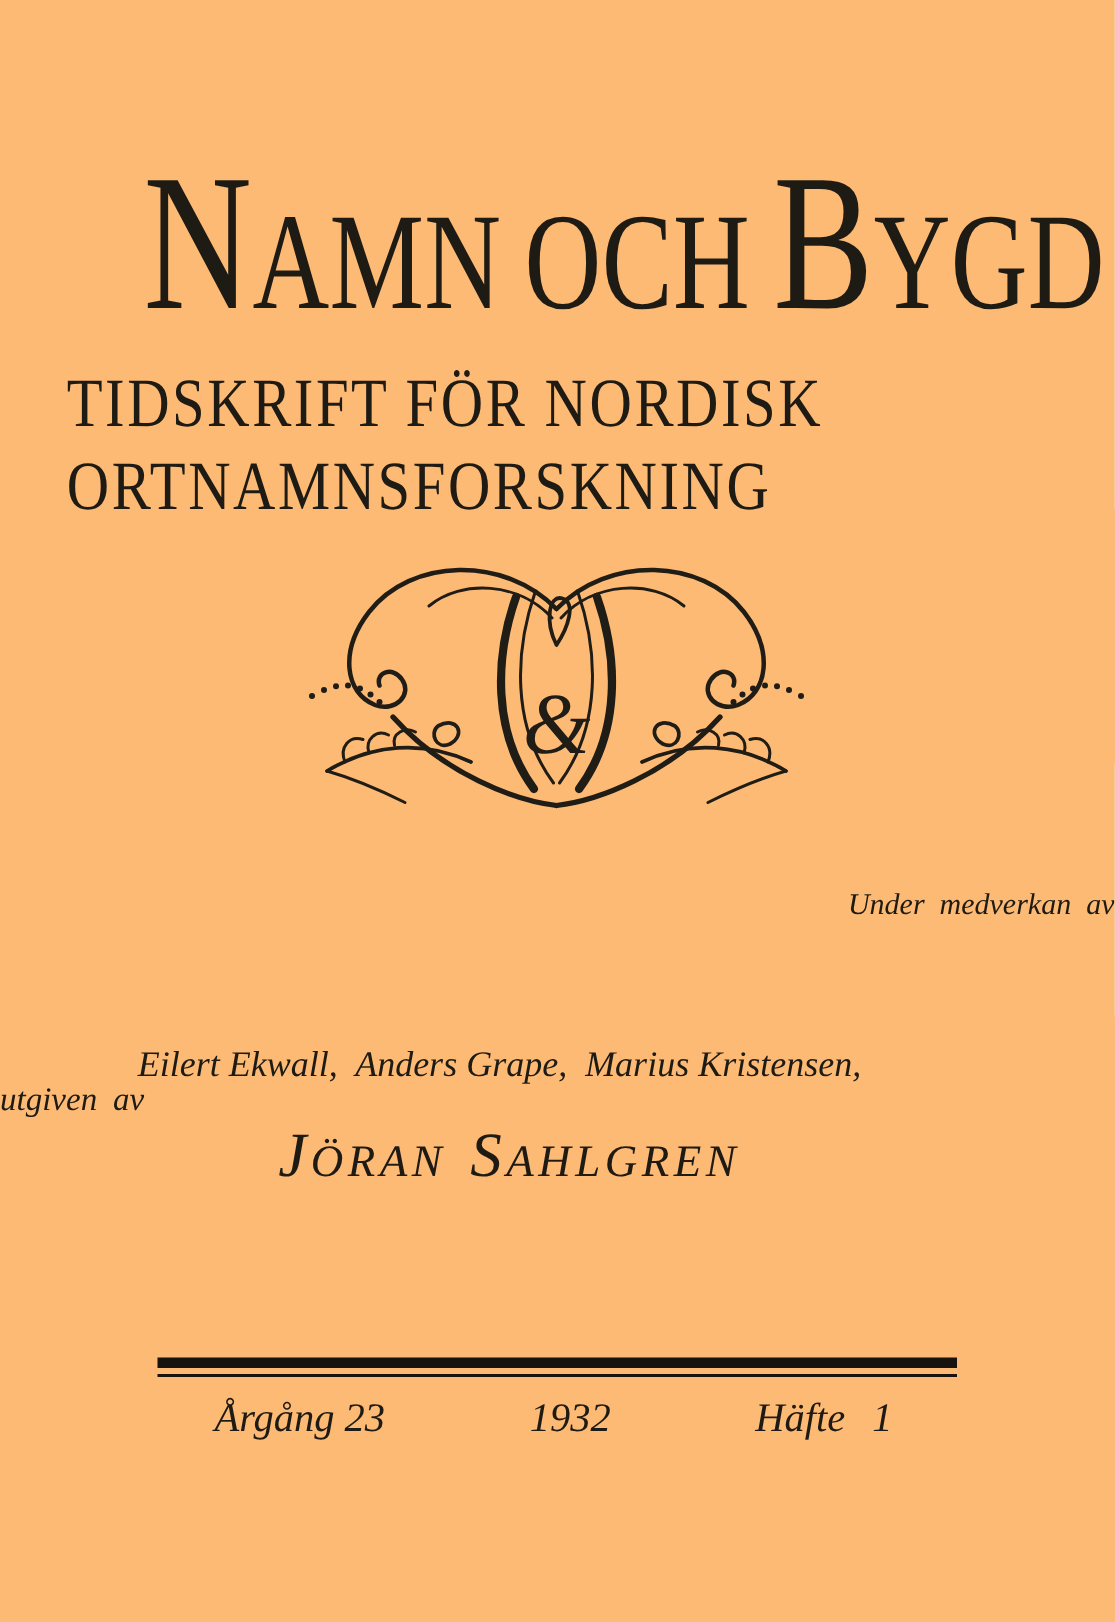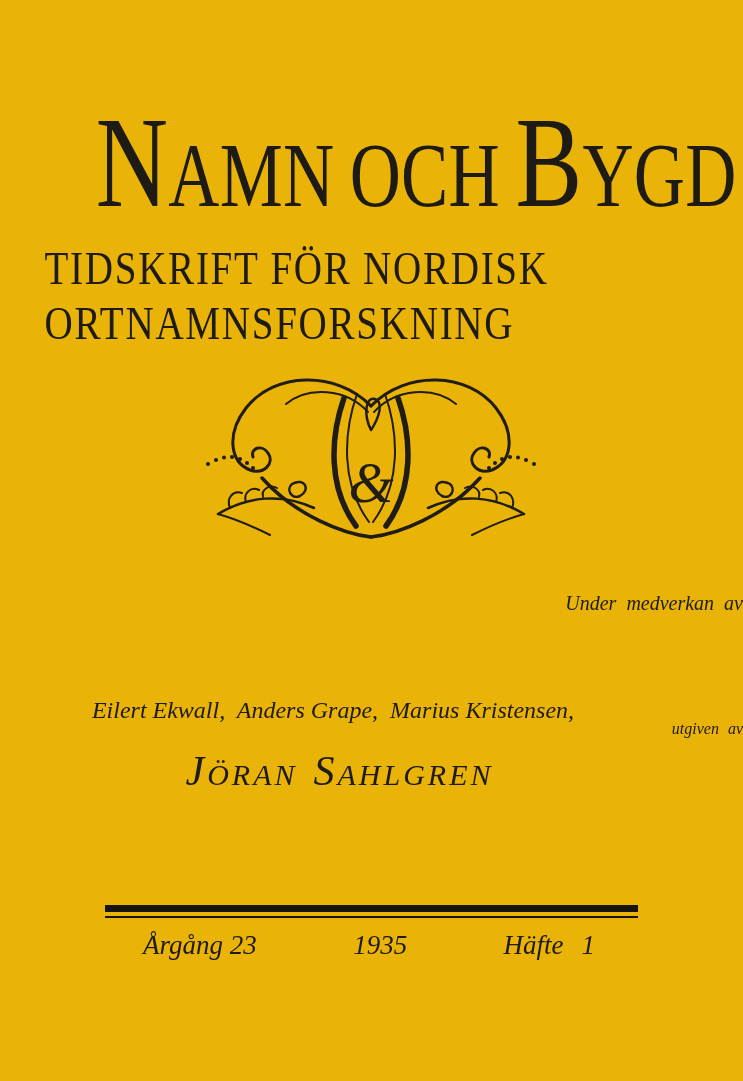--- a/index.html
+++ b/index.html
@@ -4,21 +4,21 @@
 <style>
   html,body{margin:0;padding:0;}
   body{
     width:743px;height:1081px;
     background:#e9e2cf;
     font-family:"Liberation Serif", serif;
   }
   .page{
     position:relative;
     width:743px;height:1081px;
-    background:#eab308;
+    background:#fdba74;
     overflow:hidden;
     color:#1e1a14;
   }
   
   .title-row{
     position:absolute;top:97px;left:0;width:743px;
     text-align:center;line-height:1;white-space:nowrap;
   }
   .title-inner{
     display:inline-block;
@@ -52,21 +52,21 @@
     word-spacing:5px;
   }
   .contrib-names{
     position:absolute;top:633px;left:0;width:666px;
     text-align:center;font-style:italic;font-size:24px;
     line-height:31px;white-space:pre;
   }
   
   .publisher-intro{
     position:absolute;top:720px;left:0;width:743px;
-    text-align:right;font-style:italic;font-size:16px;
+    text-align:left;font-style:italic;font-size:22px;
     word-spacing:5px;
   }
   .publisher-name{
     position:absolute;top:748px;left:0;width:679px;
     text-align:center;font-style:italic;line-height:1.1;
     letter-spacing:3px;white-space:nowrap;
   }
   .pub-initial{font-size:42px;}
   .pub-rest{font-size:30px;}
   .pub-word-gap{margin-left:16px;}
@@ -149,17 +149,17 @@
 
   <div class="publisher-intro">utgiven av</div>
   <div class="publisher-name"><span class="pub-initial">J</span><span class="pub-rest">ÖRAN</span><span class="pub-initial pub-word-gap">S</span><span class="pub-rest">AHLGREN</span>
   </div>
 
   <div class="rule-thick"></div>
   <div class="rule-thin"></div>
 
   <div class="imprint">
     <span>Årgång 23</span>
-    <span>1935</span>
+    <span>1932</span>
     <span><span>Häfte</span><span class="issue-number">1</span></span>
   </div>
 
 </div>
 
 </body></html>

